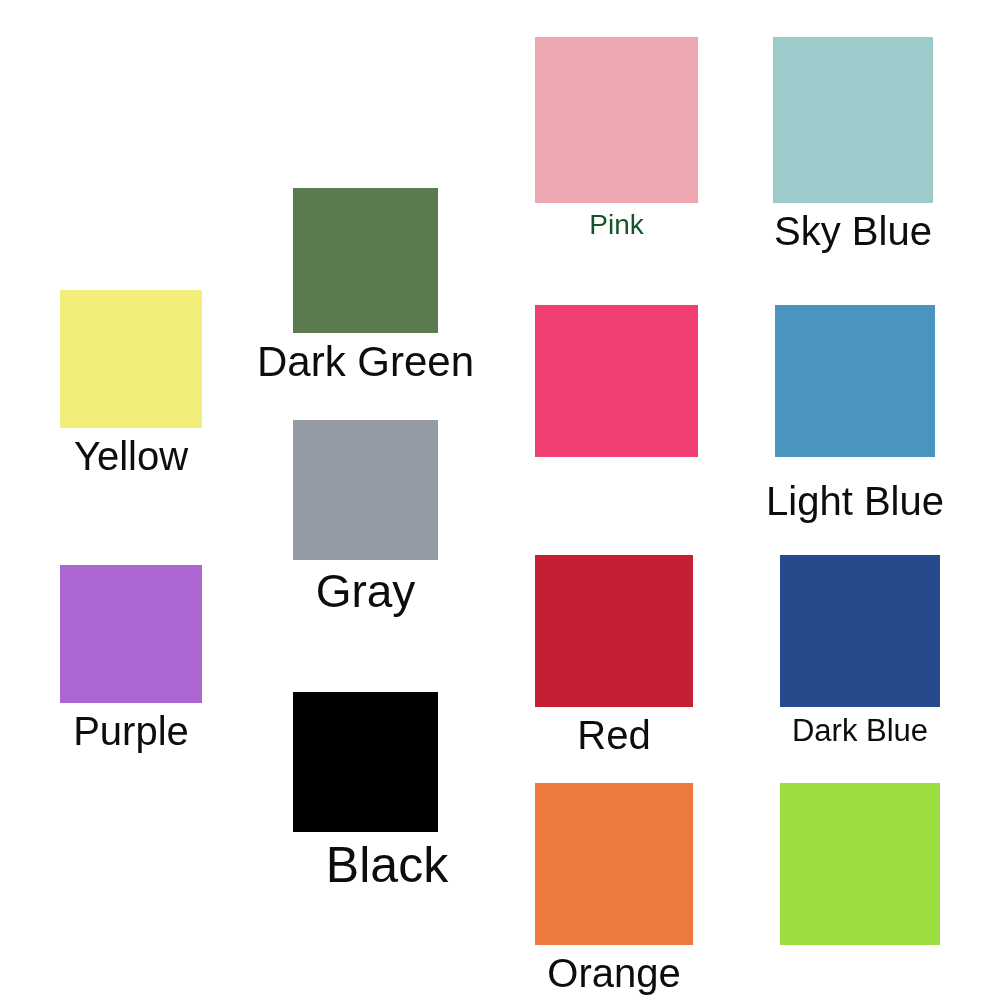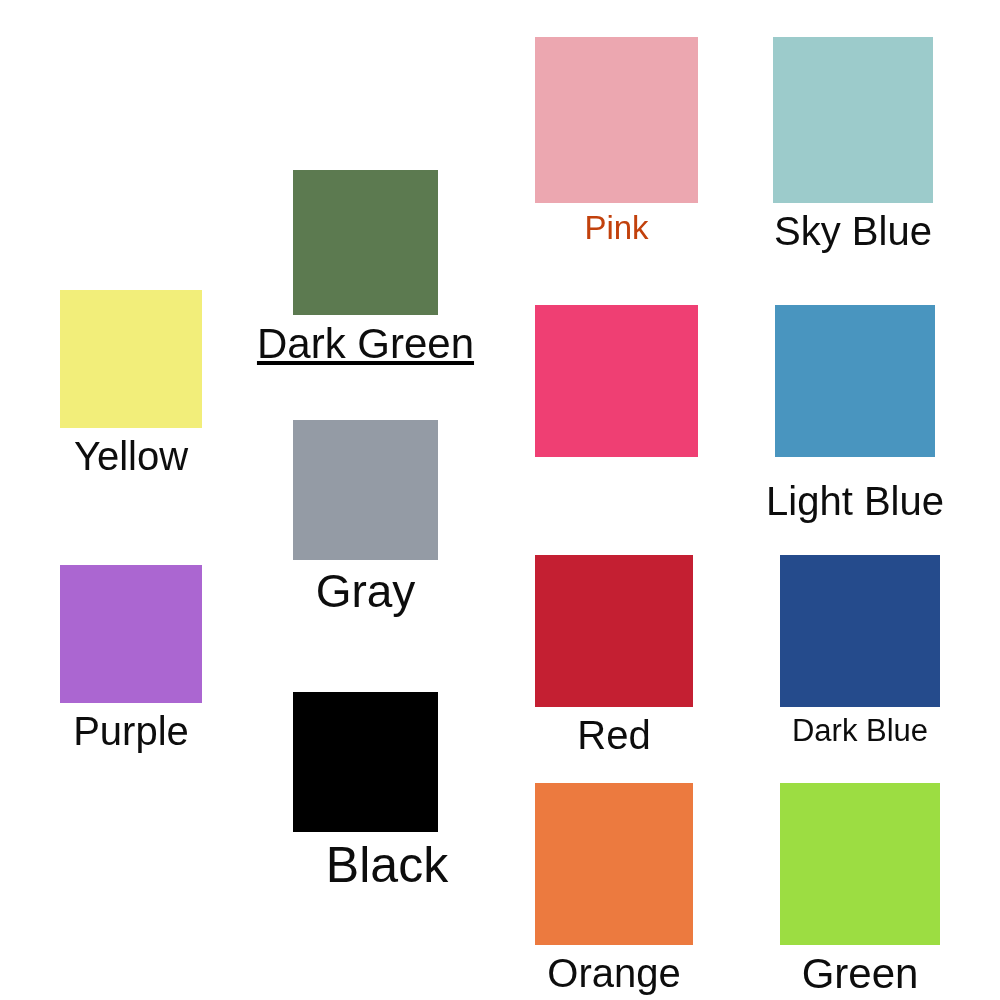--- a/index.html
+++ b/index.html
@@ -46,35 +46,35 @@
 
 <div id="swatch-board">
     <div class="swatch-item" style="left: 60px; top: 290px; width: 200px; margin-left: -29px;">
       <div class="swatch-chip" title="Yellow" style="width: 142px; height: 138px; background: rgb(242, 238, 122);"></div>
       <div class="swatch-label" style="font-size: 40px; color: rgb(13, 13, 13);">Yellow</div>
     </div>
     <div class="swatch-item" style="left: 60px; top: 565px; width: 200px; margin-left: -29px;">
       <div class="swatch-chip" title="Purple" style="width: 142px; height: 138px; background: rgb(171, 102, 209);"></div>
       <div class="swatch-label" style="font-size: 40px; color: rgb(13, 13, 13);">Purple</div>
     </div>
-    <div class="swatch-item" style="left: 293px; top: 170px; width: 260px; margin-left: -57.5px; text-decoration: underline;">
+    <div class="swatch-item" style="left: 293px; top: 188px; width: 260px; margin-left: -57.5px;">
       <div class="swatch-chip" title="Dark Green" style="width: 145px; height: 145px; background: rgb(92, 122, 80);"></div>
       <div class="swatch-label" style="font-size: 42px; color: rgb(13, 13, 13);">Dark Green</div>
     </div>
     <div class="swatch-item" style="left: 293px; top: 420px; width: 220px; margin-left: -37.5px;">
       <div class="swatch-chip" title="Gray" style="width: 145px; height: 140px; background: rgb(148, 155, 165);"></div>
       <div class="swatch-label" style="font-size: 46px; color: rgb(13, 13, 13);">Gray</div>
     </div>
     <div class="swatch-item" style="left: 293px; top: 692px; width: 220px; margin-left: -37.5px;">
       <div class="swatch-chip" title="Black" style="width: 145px; height: 140px; background: rgb(0, 0, 0);"></div>
       <div class="swatch-label" style="font-size: 50px; color: rgb(13, 13, 13); margin-left: 43px;">Black</div>
     </div>
     <div class="swatch-item" style="left: 535px; top: 37px; width: 220px; margin-left: -28.5px;">
       <div class="swatch-chip" title="Pink" style="width: 163px; height: 166px; background: rgb(236, 167, 176);"></div>
-      <div class="swatch-label" style="font-size: 33px; color: #c2410c;">Pink</div>
+      <div class="swatch-label" style="font-size: 28px; color: #14532d;">Pink</div>
     </div>
     <div class="swatch-item" style="left: 535px; top: 305px; width: 270px; margin-left: -53.5px;">
       <div class="swatch-chip" title="Raspberry Red" style="width: 163px; height: 152px; background: rgb(239, 63, 115);"></div>
     </div>
     <div class="swatch-item" style="left: 535px; top: 555px; width: 200px; margin-left: -21px;">
       <div class="swatch-chip" title="Red" style="width: 158px; height: 152px; background: rgb(196, 31, 50);"></div>
       <div class="swatch-label" style="font-size: 40px; color: rgb(13, 13, 13);">Red</div>
     </div>
     <div class="swatch-item" style="left: 535px; top: 783px; width: 220px; margin-left: -31px;">
       <div class="swatch-chip" title="Orange" style="width: 158px; height: 162px; background: rgb(236, 122, 63);"></div>
@@ -87,15 +87,14 @@
     <div class="swatch-item" style="left: 775px; top: 305px; width: 240px; margin-left: -40px; gap: 16px;">
       <div class="swatch-chip" title="Light Blue" style="width: 160px; height: 152px; background: rgb(73, 149, 191);"></div>
       <div class="swatch-label" style="font-size: 40px; color: rgb(13, 13, 13);">Light Blue</div>
     </div>
     <div class="swatch-item" style="left: 780px; top: 555px; width: 240px; margin-left: -40px;">
       <div class="swatch-chip" title="Dark Blue" style="width: 160px; height: 152px; background: rgb(37, 75, 140);"></div>
       <div class="swatch-label" style="font-size: 31px; color: rgb(13, 13, 13);">Dark Blue</div>
     </div>
     <div class="swatch-item" style="left: 780px; top: 783px; width: 220px; margin-left: -30px;">
       <div class="swatch-chip" title="Green" style="width: 160px; height: 162px; background: rgb(156, 221, 66);"></div>
-      <div class="swatch-label" style="font-size: 42px; color: rgb(13, 13, 13);">Green</div>
     </div>
   </div>
 
 </body></html>

